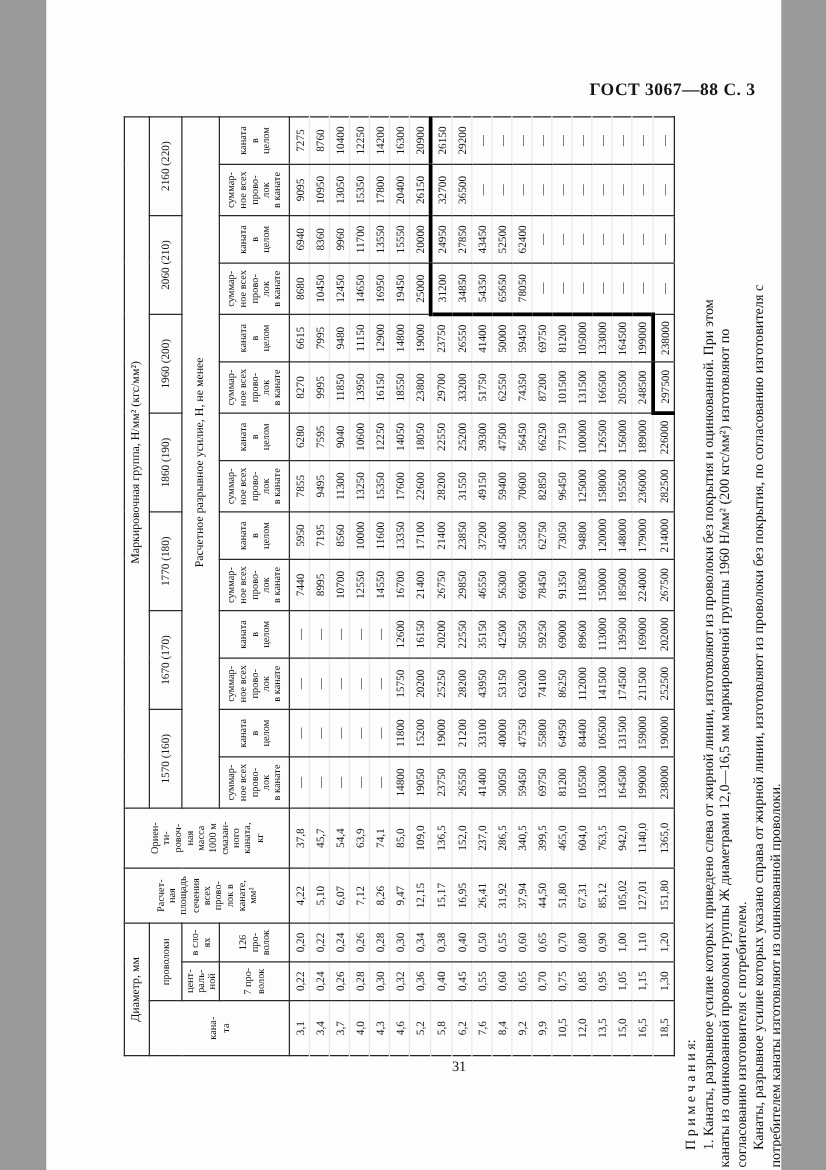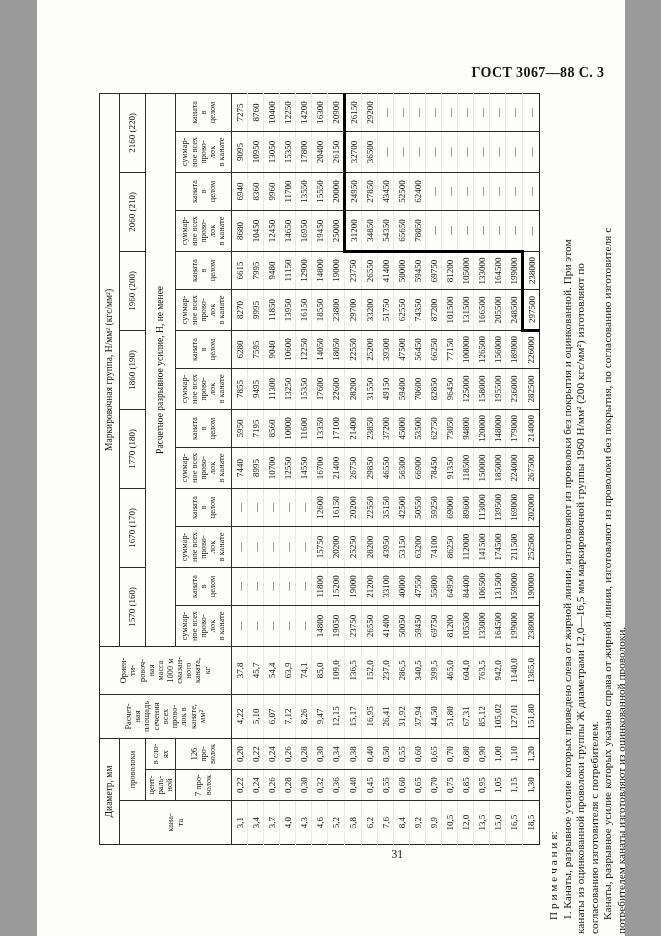--- a/index.html
+++ b/index.html
@@ -16,21 +16,20 @@
     position: absolute;
     top: 65px; right: 20px;
     font-size: 14px;
     font-weight: bold;
     letter-spacing: 0.4px;
   }
   .page-number {
     position: absolute;
     left: 325px; top: 848px;
     font-size: 11.5px;
-    margin-left: 30px;
   }
   
   .rot-canvas {
     position: absolute;
     left: 62px; top: 936px;
     width: 851px; height: 600px;
     transform: rotate(-90deg);
     transform-origin: 0 0;
   }
   table.spec-table {

